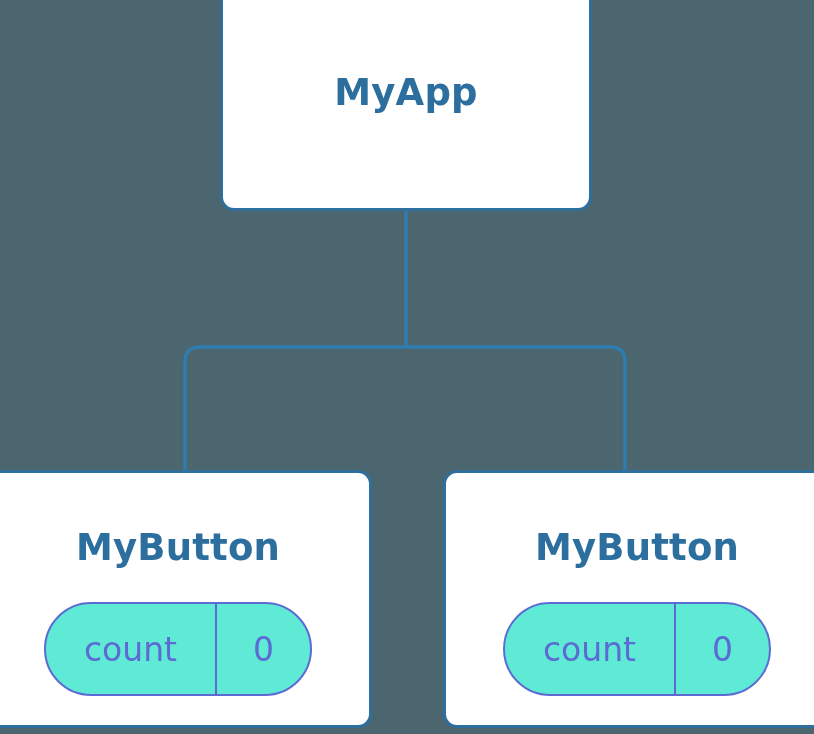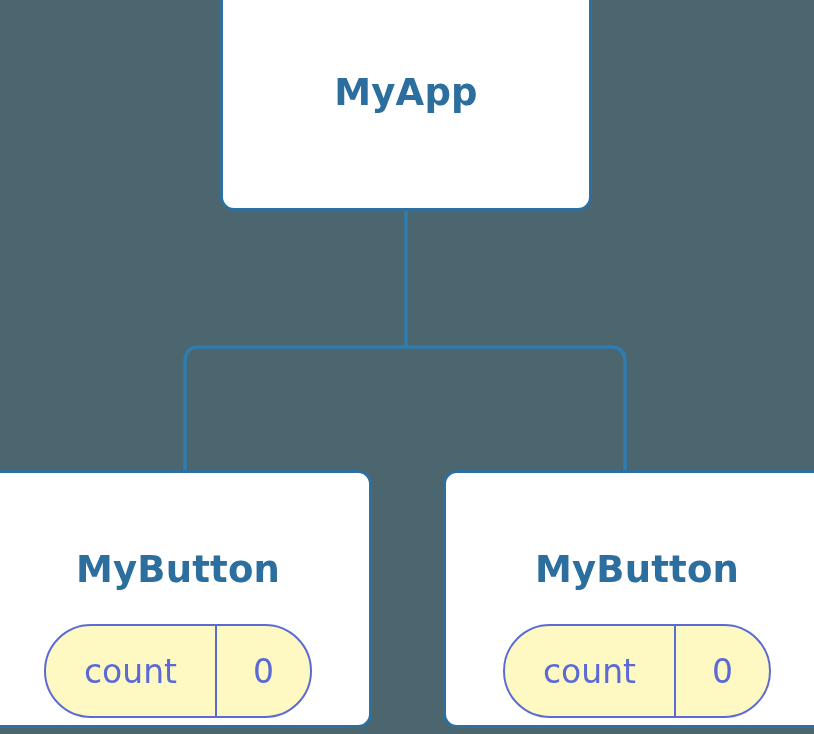--- a/index.html
+++ b/index.html
@@ -65,35 +65,35 @@
     color: #2c6e9e;
     font-size: 37px;
     font-weight: 700;
     letter-spacing: 0.2px;
     line-height: 1;
     white-space: nowrap;
   }
 
   .node-child-left .node-title,
   .node-child-right .node-title {
-    margin-top: 78px;
+    margin-top: 56px;
     text-align: right;
   }
 
   
   .state-pill {
     margin-top: 36px;
     height: 94px;
     width: 268px;
     border: 2px solid #5c6bd4;
     border-radius: 50px;
     box-sizing: border-box;
     display: flex;
     align-items: stretch;
-    background: #fef9c3;
+    background: #5eead4;
     overflow: hidden;
   }
 
   .state-key {
     flex: 0 0 171px;
     display: flex;
     align-items: center;
     justify-content: center;
     color: #5c6bd4;
     font-size: 33px;

